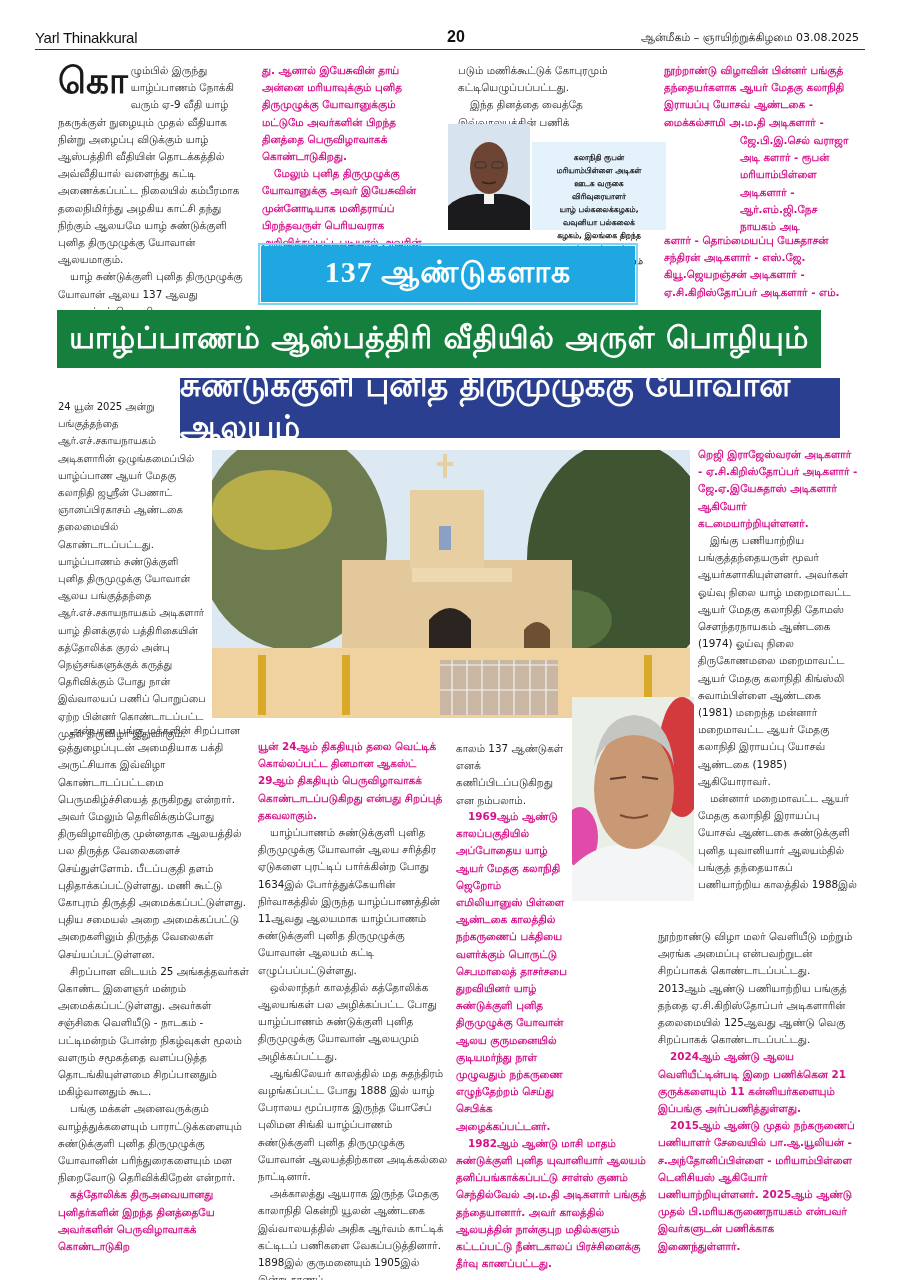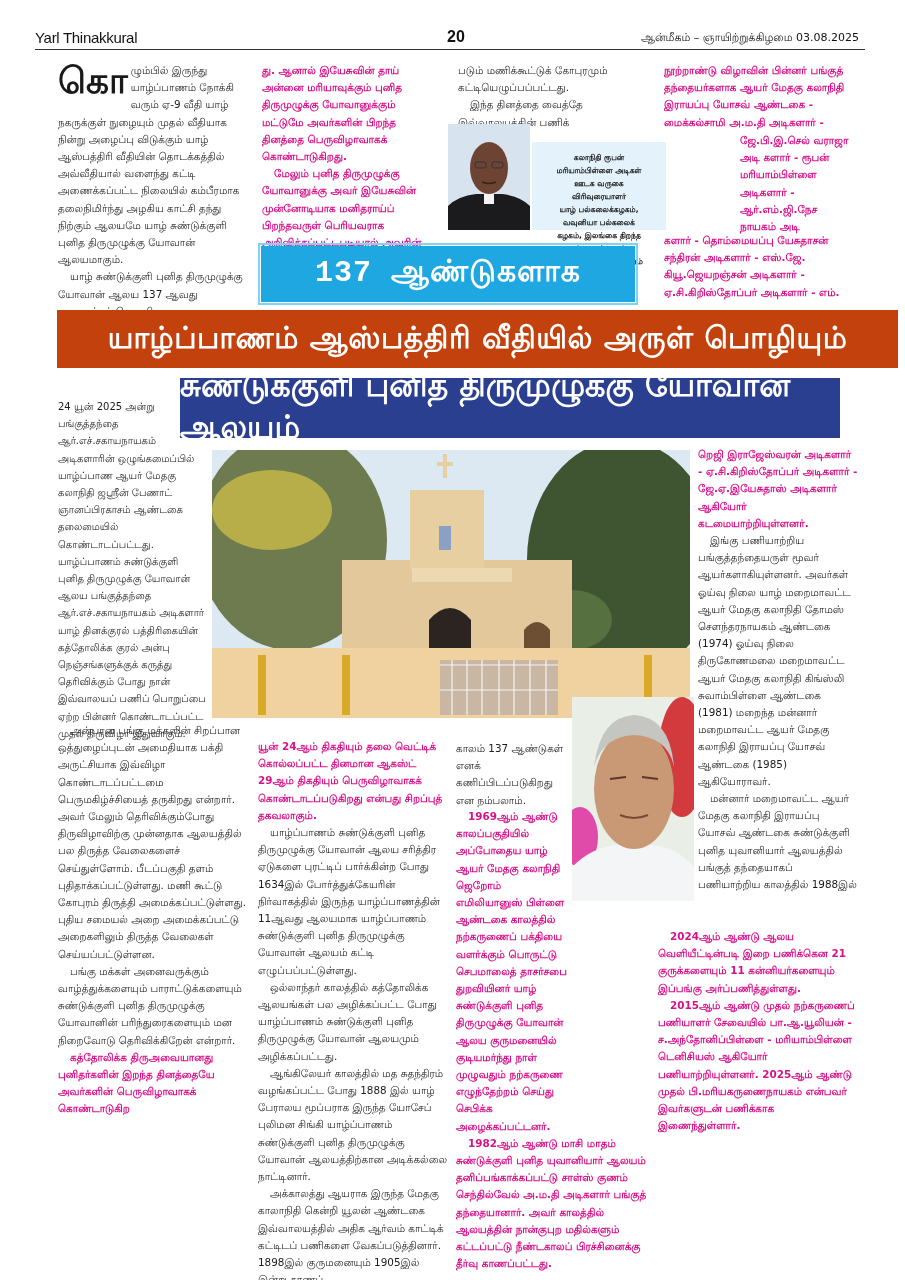--- a/index.html
+++ b/index.html
@@ -15,24 +15,24 @@
   .col p { margin: 0; }
   .col .ind { text-indent: 12px; }
   .pink { color: #d6128a; font-weight: bold; }
   .black { color: #1a1a1a; }
 
   .dropcap { float: left; font-family: "DejaVu Sans", sans-serif; font-weight: bold; font-size: 36px; line-height: 34px; margin-right: 3px; margin-top: 2px; }
 
   .photo { position: absolute; overflow: hidden; }
   .caption-box { position: absolute; background: #e4f2fb; font-size: 9.6px; line-height: 15.5px; text-align: center; padding: 9px 20px; color: #111; font-weight: bold; }
 
-  .banner-cyan { position: absolute; left: 261px; top: 246px; width: 374px; height: 56px; background: #1ea7e1; color: #fff; font-family: Liberation Mono, monospace; font-weight: bold; font-size: 30px; display: flex; align-items: center; justify-content: center; letter-spacing: 1px; }
+  .banner-cyan { position: absolute; left: 261px; top: 246px; width: 374px; height: 56px; background: #1ea7e1; color: #fff; font-family: Liberation Serif, serif; font-weight: bold; font-size: 30px; display: flex; align-items: center; justify-content: center; letter-spacing: 1px; }
   .banner-cyan-outline { position: absolute; left: 258px; top: 243px; width: 380px; height: 62px; border: 2px solid #7fd3f3; }
 
-  .banner-magenta { position: absolute; left: 57px; top: 310px; width: 841px; height: 58px; background: #c2410c; color: #fff; font-family: "DejaVu Sans", sans-serif; font-weight: bold; font-size: 30px; display: flex; align-items: center; justify-content: center; letter-spacing: 0.5px; }
+  .banner-magenta { position: absolute; left: 57px; top: 310px; width: 764px; height: 58px; background: #15803d; color: #fff; font-family: "DejaVu Sans", sans-serif; font-weight: bold; font-size: 30px; display: flex; align-items: center; justify-content: center; letter-spacing: 0.5px; }
   .banner-blue { position: absolute; left: 180px; top: 378px; width: 660px; height: 60px; background: #2a3f8f; color: #fff; font-family: "DejaVu Sans", sans-serif; font-weight: bold; font-size: 32px; display: flex; align-items: center; justify-content: center; }
 
   .church { position: absolute; left: 212px; top: 450px; width: 478px; height: 268px; overflow: hidden; background: #cfe0ec; }
 </style>
 </head>
 <body>
 
 <div class="masthead">
   <span class="mh-left">Yarl Thinakkural</span>
   <span class="mh-center">20</span>
@@ -88,20 +88,21 @@
 <div class="banner-cyan-outline"></div>
 <div class="banner-cyan">137 ஆண்டுகளாக</div>
 <div class="banner-magenta">யாழ்ப்பாணம் ஆஸ்பத்திரி வீதியில் அருள் பொழியும்</div>
 <div class="banner-blue">சுண்டுக்குளி புனித திருமுழுக்கு யோவான் ஆலயம்</div>
 
 <div class="col black" style="left:58px; top:398px; width:148px; font-size:10px; line-height:17.2px;">
   <p>24 யூன் 2025 அன்று பங்குத்தந்தை ஆர்.எச்.சகாயநாயகம் அடிகளாரின் ஒழுங்கமைப்பில் யாழ்ப்பாண ஆயர் மேதகு கலாநிதி ஜஸ்ரீன் பேணாட் ஞானப்பிரகாசம் ஆண்டகை தலைமையில் கொண்டாடப்பட்டது. யாழ்ப்பாணம் சுண்டுக்குளி புனித திருமுழுக்கு யோவான் ஆலய பங்குத்தந்தை ஆர்.எச்.சகாயநாயகம் அடிகளார் யாழ் தினக்குரல் பத்திரிகையின் கத்தோலிக்க குரல் அன்பு நெஞ்சங்களுக்குக் கருத்து தெரிவிக்கும் போது நான் இவ்வாலயப் பணிப் பொறுப்பை ஏற்ற பின்னர் கொண்டாடப்பட்ட முதல் திருவிழா இதுவாகும்.</p>
 </div>
 <div class="col black" style="left:58px; top:722px; width:196px;">
   <p class="ind">அன்பான பங்கு மக்களின் சிறப்பான ஒத்துழைப்புடன் அமைதியாக பக்தி அருட்சியாக இவ்விழா கொண்டாடப்பட்டமை பெருமகிழ்ச்சியைத் தருகிறது என்றார். அவர் மேலும் தெரிவிக்கும்போது திருவிழாவிற்கு முன்னதாக ஆலயத்தில் பல திருத்த வேலைகளைச் செய்துள்ளோம். பீடப்பகுதி தளம் புதிதாக்கப்பட்டுள்ளது. மணி கூட்டு கோபுரம் திருத்தி அமைக்கப்பட்டுள்ளது. புதிய சமையல் அறை அமைக்கப்பட்டு அறைகளிலும் திருத்த வேலைகள் செய்யப்பட்டுள்ளன.</p>
+  <p class="ind">சிறப்பான விடயம் 25 அங்கத்தவர்கள் கொண்ட இளைஞர் மன்றம் அமைக்கப்பட்டுள்ளது. அவர்கள் சஞ்சிகை வெளியீடு - நாடகம் - பட்டிமன்றம் போன்ற நிகழ்வுகள் மூலம் வளரும் சமூகத்தை வளப்படுத்த தொடங்கியுள்ளமை சிறப்பானதும் மகிழ்வானதும் கூட.</p>
   <p class="ind">பங்கு மக்கள் அனைவருக்கும் வாழ்த்துக்களையும் பாராட்டுக்களையும் சுண்டுக்குளி புனித திருமுழுக்கு யோவானின் பரிந்துரைகளையும் மன நிறைவோடு தெரிவிக்கிறேன் என்றார்.</p>
   <p class="ind pink">கத்தோலிக்க திருஅவையானது புனிதர்களின் இறந்த தினத்தையே அவர்களின் பெருவிழாவாகக் கொண்டாடுகிற</p>
 </div>
 
 <div class="church">
   <svg width="478" height="268" viewBox="0 0 478 268">
     <rect width="478" height="268" fill="#dde9f2"></rect>
     <ellipse cx="80" cy="90" rx="95" ry="110" fill="#6d7b4e"></ellipse>
     <ellipse cx="60" cy="60" rx="60" ry="40" fill="#b7ae4a"></ellipse>
     <ellipse cx="410" cy="110" rx="95" ry="120" fill="#3f5532"></ellipse>
@@ -158,18 +159,19 @@
   <p>காலம் 137 ஆண்டுகள் எனக் கணிப்பிடப்படுகிறது என நம்பலாம்.</p>
 </div>
 <div class="col pink" style="left:456px; top:808px; width:196px;">
   <p class="ind" style="width:114px;">1969ஆம் ஆண்டு காலப்பகுதியில் அப்போதைய யாழ் ஆயர் மேதகு கலாநிதி ஜெறோம் எமிலியானுஸ் பிள்ளை ஆண்டகை காலத்தில் நற்கருணைப் பக்தியை வளர்க்கும் பொருட்டு செபமாலைத் தாசர்சபை துறவியினர் யாழ் சுண்டுக்குளி புனித திருமுழுக்கு யோவான் ஆலய குருமனையில் குடியமர்ந்து நாள் முழுவதும் நற்கருணை எழுந்தேற்றம் செய்து செபிக்க அழைக்கப்பட்டனர்.</p>
   <p class="ind">1982ஆம் ஆண்டு மாசி மாதம் சுண்டுக்குளி புனித யுவானியார் ஆலயம் தனிப்பங்காக்கப்பட்டு சாள்ஸ் குணம் செந்தில்வேல் அ.ம.தி அடிகளார் பங்குத் தந்தையானார். அவர் காலத்தில் ஆலயத்தின் நான்குபுற மதில்களும் கட்டப்பட்டு நீண்டகாலப் பிரச்சினைக்கு தீர்வு காணப்பட்டது.</p>
 </div>
 
 <div class="col black" style="left:698px; top:446px; width:160px;">
   <p class="pink">றெஜி இராஜேஸ்வரன் அடிகளார் - ஏ.சி.கிறிஸ்தோப்பர் அடிகளார் - ஜே.ஏ.இயேசுதாஸ் அடிகளார் ஆகியோர் கடமையாற்றியுள்ளனர்.</p>
   <p class="ind">இங்கு பணியாற்றிய பங்குத்தந்தையருள் மூவர் ஆயர்களாகியுள்ளனர். அவர்கள் ஓய்வு நிலை யாழ் மறைமாவட்ட ஆயர் மேதகு கலாநிதி தோமஸ் சௌந்தரநாயகம் ஆண்டகை (1974) ஓய்வு நிலை திருகோணமலை மறைமாவட்ட ஆயர் மேதகு கலாநிதி கிங்ஸ்லி சுவாம்பிள்ளை ஆண்டகை (1981) மறைந்த மன்னார் மறைமாவட்ட ஆயர் மேதகு கலாநிதி இராயப்பு யோசவ் ஆண்டகை (1985) ஆகியோராவர்.</p>
-  <p class="ind">மன்னார் மறைமாவட்ட ஆயர் மேதகு கலாநிதி இராயப்பு யோசவ் ஆண்டகை சுண்டுக்குளி புனித யுவானியார் ஆலயத்தில் பங்குத் தந்தையாகப் பணியாற்றிய காலத்தில் 1988இல்</p>
+  <p class="ind">மன்னார் மறைமாவட்ட ஆயர் மேதகு கலாநிதி இராயப்பு யோசவ் ஆண்டகை சுண்டுக்குளி புனித யுவானியார் ஆலயம்தில் பங்குத் தந்தையாகப் பணியாற்றிய காலத்தில் 1988இல்</p>
 </div>
 <div class="col black" style="left:658px; top:928px; width:200px;">
+  <p>நூற்றாண்டு விழா மலர் வெளியீடு மற்றும் அரங்க அமைப்பு என்பவற்றுடன் சிறப்பாகக் கொண்டாடப்பட்டது. 2013ஆம் ஆண்டு பணியாற்றிய பங்குத் தந்தை ஏ.சி.கிறிஸ்தோப்பர் அடிகளாரின் தலைமையில் 125ஆவது ஆண்டு வெகு சிறப்பாகக் கொண்டாடப்பட்டது.</p>
   <p class="ind pink">2024ஆம் ஆண்டு ஆலய வெளியீட்டின்படி இறை பணிக்கென 21 குருக்களையும் 11 கன்னியர்களையும் இப்பங்கு அர்ப்பணித்துள்ளது.</p>
   <p class="ind pink">2015ஆம் ஆண்டு முதல் நற்கருணைப் பணியாளர் சேவையில் பா.ஆ.யூலியன் - ச.அந்தோனிப்பிள்ளை - மரியாம்பிள்ளை டெனிசியஸ் ஆகியோர் பணியாற்றியுள்ளனர். 2025ஆம் ஆண்டு முதல் பி.மரியகருணைநாயகம் என்பவர் இவர்களுடன் பணிக்காக இணைந்துள்ளார்.</p>
 </div>
 
 </body></html>

